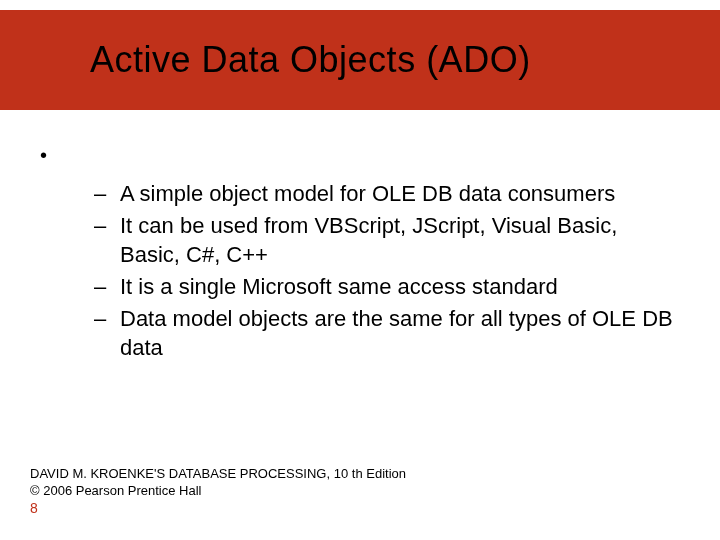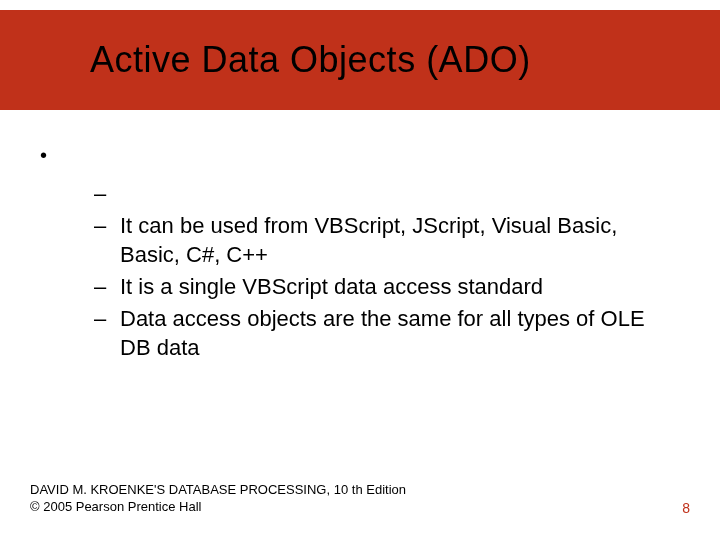--- a/index.html
+++ b/index.html
@@ -75,23 +75,23 @@
     flex: 0 0 26px;
     text-align: left;
   }
   .footer {
     position: absolute;
     left: 30px;
     right: 30px;
     bottom: 24px;
     display: flex;
     justify-content: space-between;
-    align-items: flex-end;
     font-size: 13px;
     color: #000;
+    flex-direction: column;
   }
   .footer-left {
     line-height: 1.35;
   }
   .footer-right {
     font-size: 14px;
     color: #c0311a;
   }
 </style>
 </head>
@@ -103,37 +103,38 @@
     <div class="title-text">Active Data Objects (ADO)</div>
   </div>
 
   <div class="body">
     <div class="lvl1">
       <div class="bullet">•</div>
     </div>
     <div class="lvl2-list">
       <div class="lvl2">
         <div class="dash">–</div>
+        <div>A simple object model for OLE DB data consumers</div>
       </div>
       <div class="lvl2">
         <div class="dash">–</div>
         <div>It can be used from VBScript, JScript, Visual Basic, Basic, C#, C++</div>
       </div>
       <div class="lvl2">
         <div class="dash">–</div>
-        <div>It is a single VBScript data access standard</div>
+        <div>It is a single Microsoft same access standard</div>
       </div>
       <div class="lvl2">
         <div class="dash">–</div>
-        <div>Data access objects are the same for all types of OLE DB data</div>
+        <div>Data model objects are the same for all types of OLE DB data</div>
       </div>
     </div>
   </div>
 
   <div class="footer">
     <div class="footer-left">
       <div>DAVID M. KROENKE'S DATABASE PROCESSING, 10 th Edition</div>
-      <div>© 2005 Pearson Prentice Hall</div>
+      <div>© 2006 Pearson Prentice Hall</div>
     </div>
     <div class="footer-right">8</div>
   </div>
 
 </div>
 
 </body></html>

